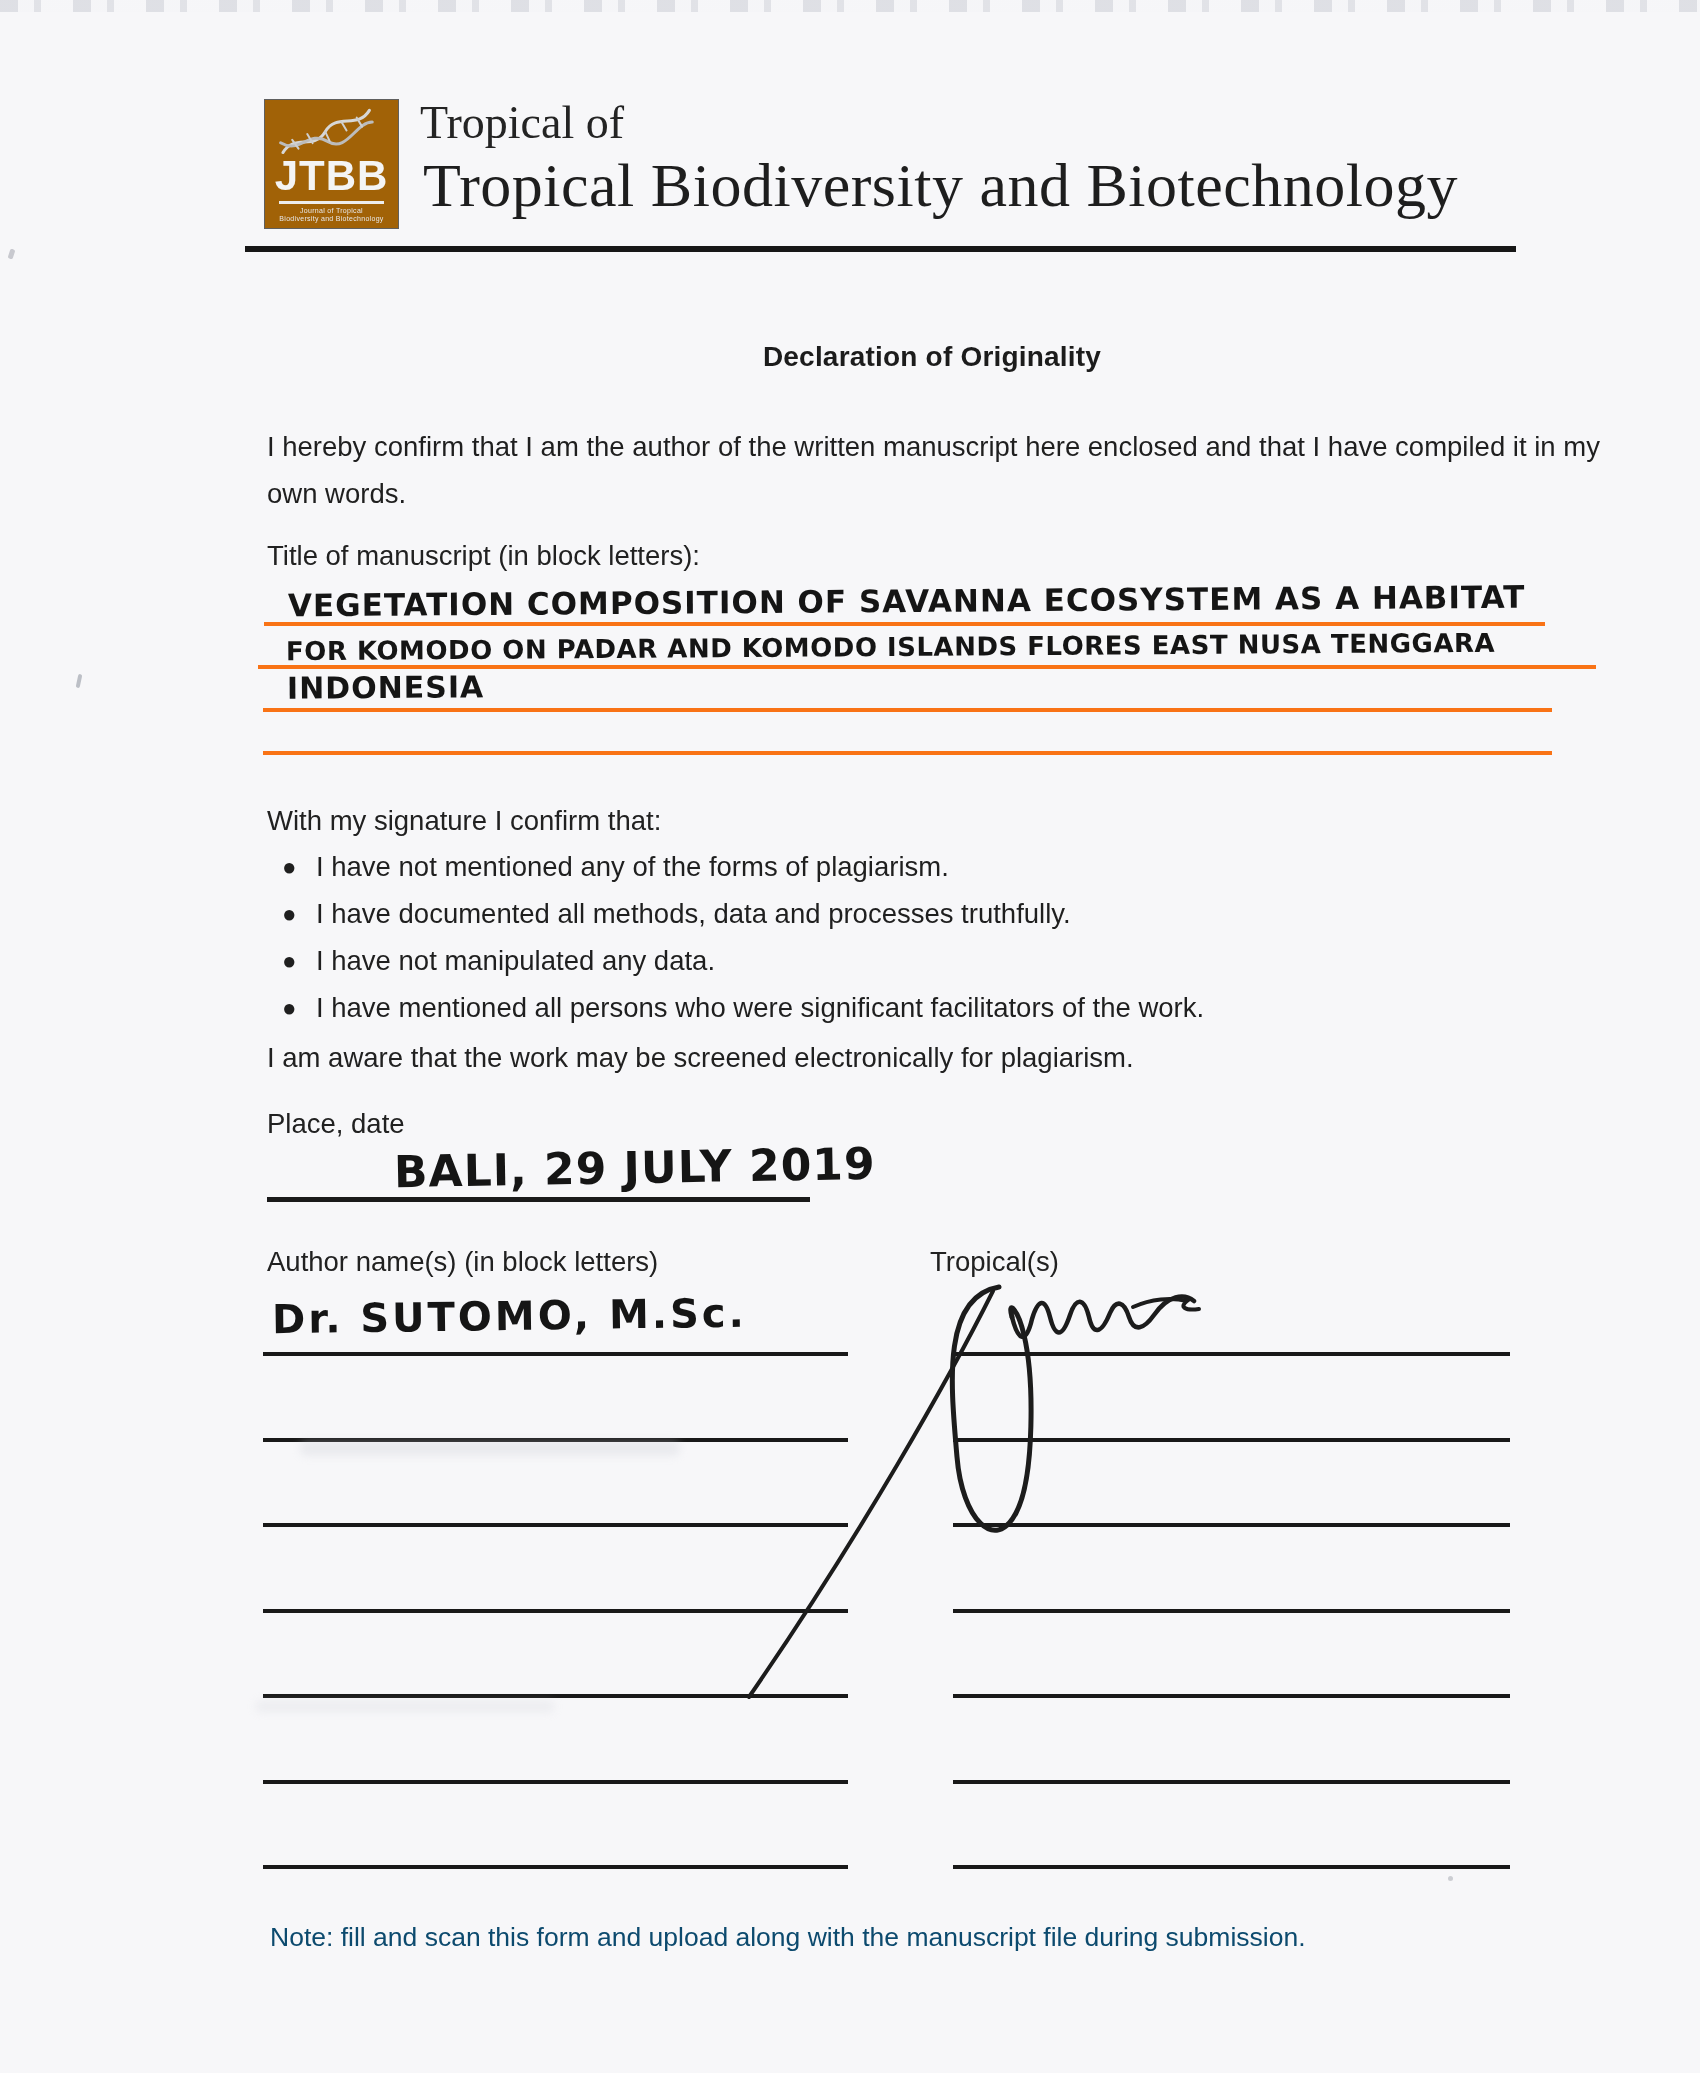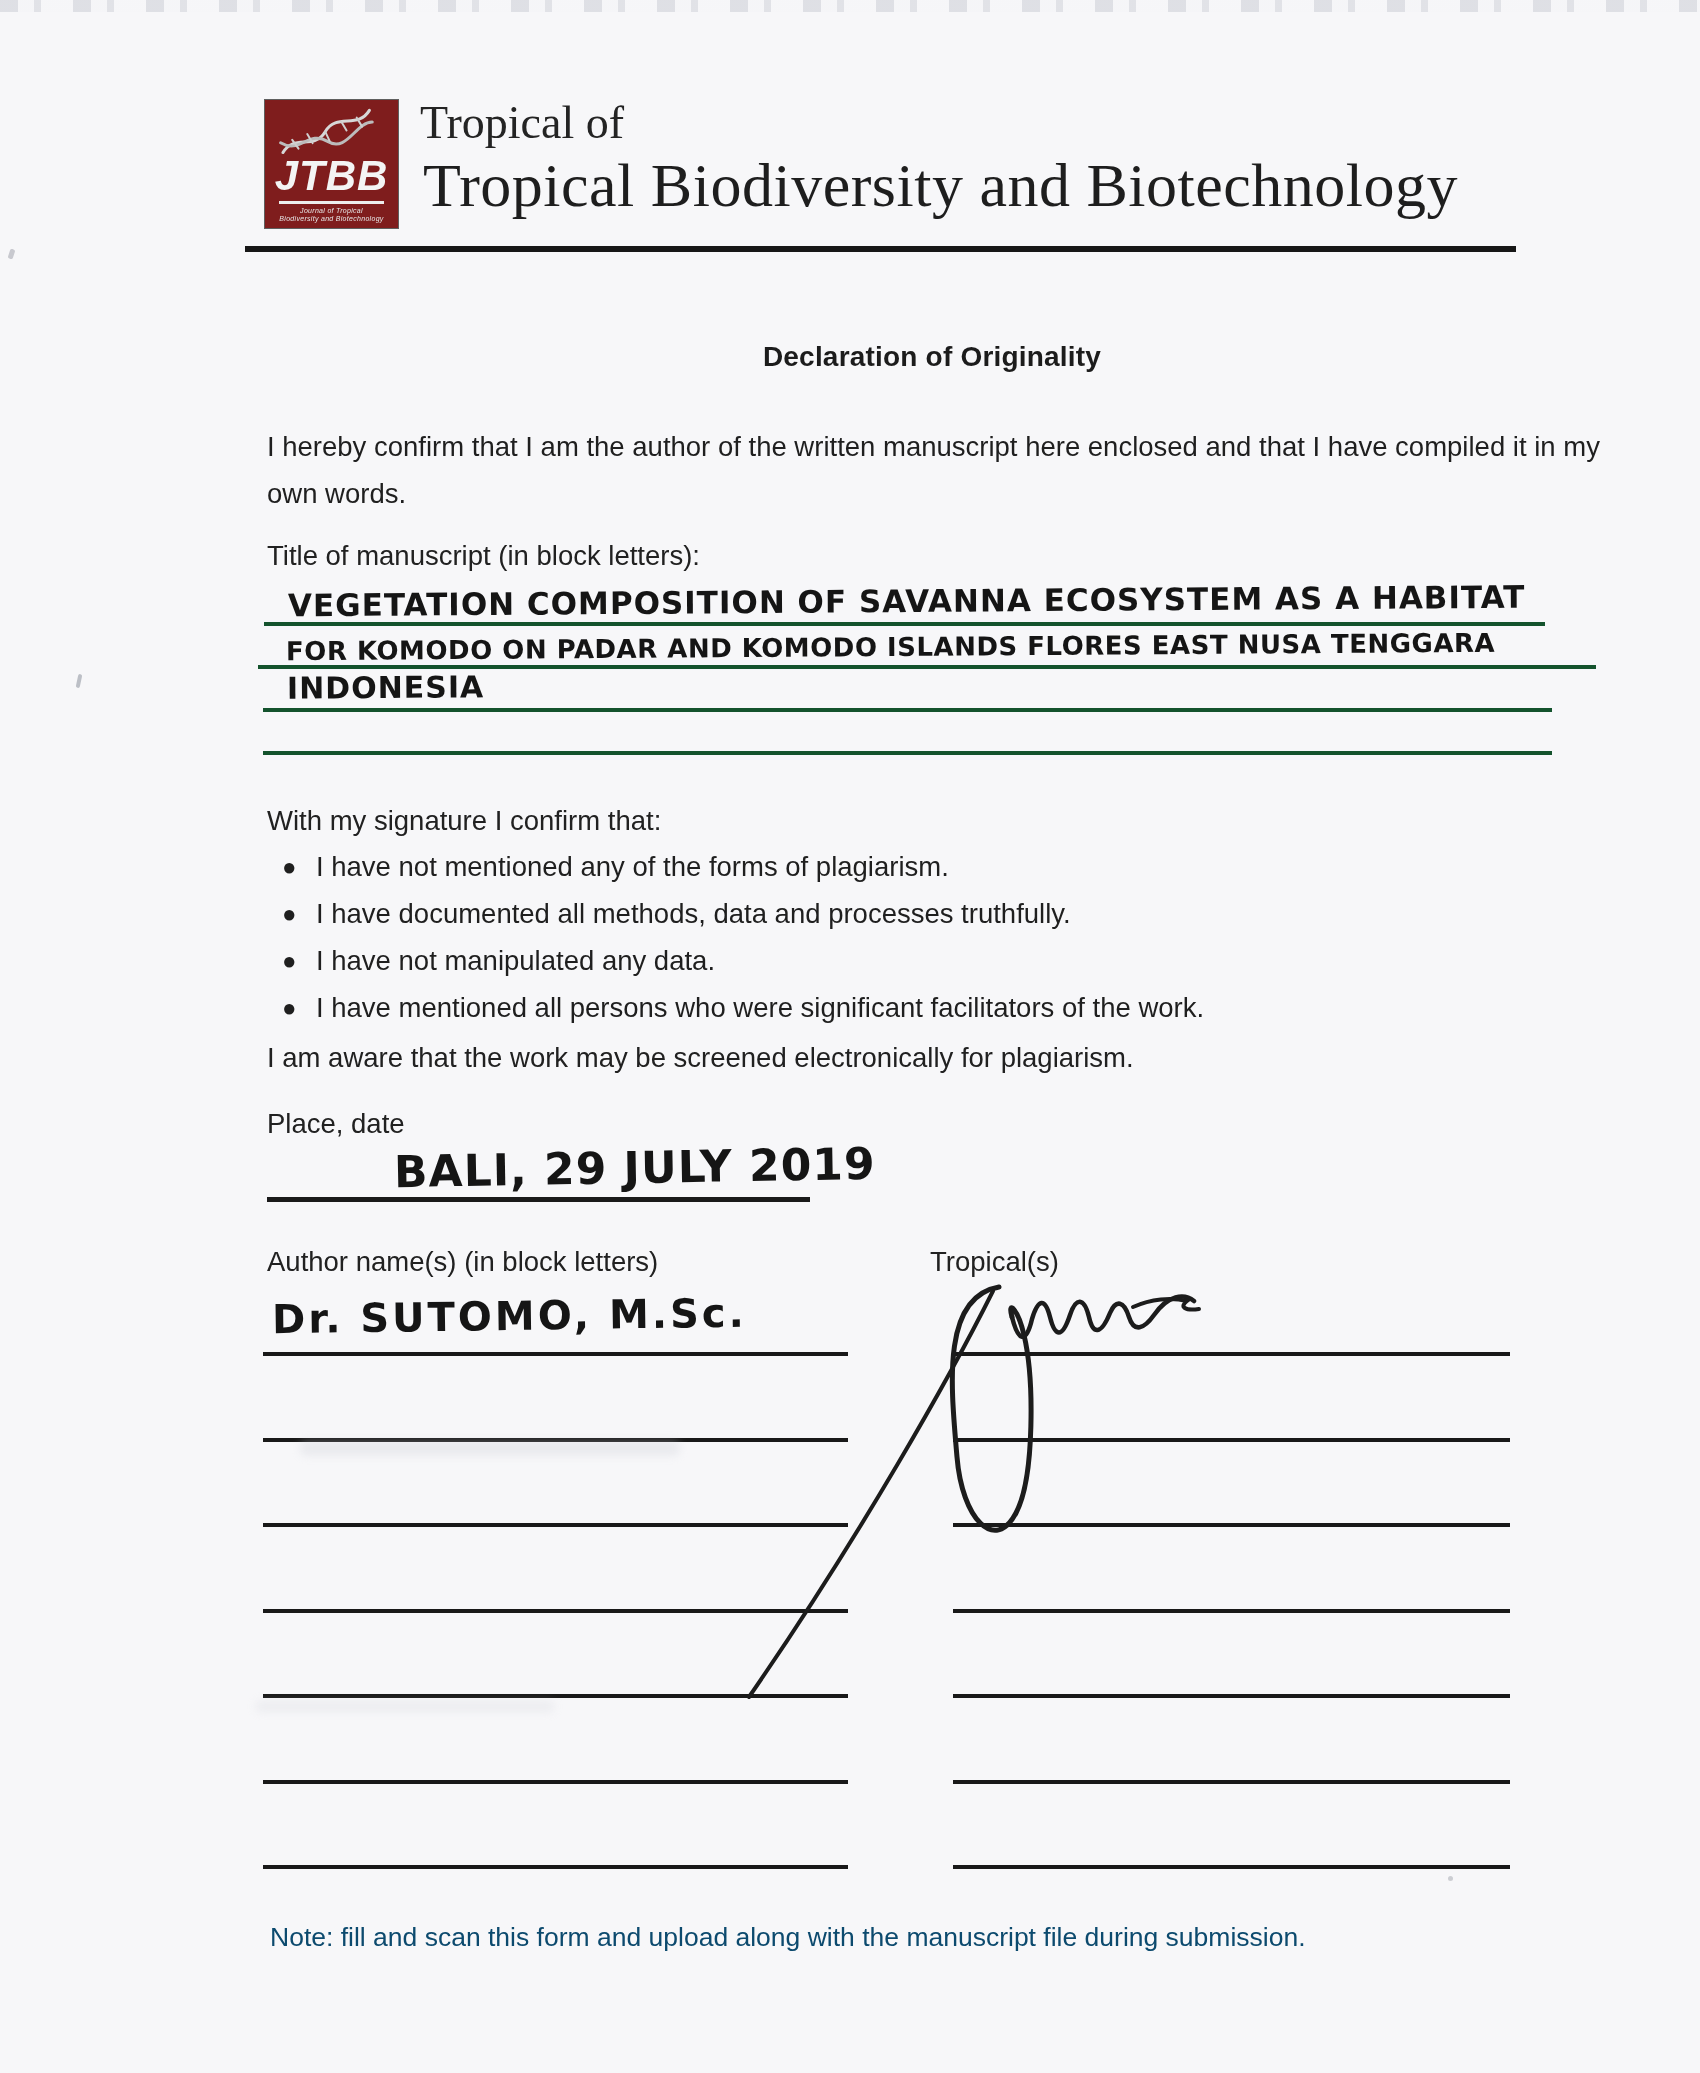--- a/index.html
+++ b/index.html
@@ -10,38 +10,38 @@
   
   .topband{
     position:absolute;left:0;top:0;width:100%;height:12px;opacity:.55;
     background:repeating-linear-gradient(90deg,
       rgba(148,153,168,.45) 0 18px, rgba(228,230,236,.18) 18px 34px,
       rgba(168,172,184,.5) 34px 41px, rgba(236,237,241,.14) 41px 73px);
   }
   .speck{position:absolute;background:#8d919c;border-radius:2px;}
 
   
-  .logo{position:absolute;left:265px;top:100px;width:133px;height:128px;background:#7f1d1d;box-shadow:0 0 0 1px #5f5f5f;font-style:italic;}
+  .logo{position:absolute;left:265px;top:100px;width:133px;height:128px;background:#a16207;box-shadow:0 0 0 1px #5f5f5f;}
   .logo svg.dna{position:absolute;left:8px;top:6px;}
   .logo-acronym{position:absolute;left:0;top:52px;width:100%;text-align:center;
     color:#f4f4f4;font-size:42px;font-weight:700;letter-spacing:1px;font-family:"Liberation Sans",sans-serif;}
   .logo-rule{position:absolute;left:14px;top:101px;width:105px;height:3px;background:#ededed;}
   .logo-tag{position:absolute;left:4px;top:107px;width:125px;text-align:center;color:#e8e8e8;
     font-size:7px;line-height:8px;letter-spacing:.3px;filter:blur(.4px);}
   .journal-prefix{position:absolute;left:420px;top:96px;font-family:"Liberation Serif",serif;font-size:46px;color:#242424;}
   .journal-name{position:absolute;left:423px;top:150px;font-family:"Liberation Serif",serif;font-size:62px;color:#1e1e1e;letter-spacing:.5px;white-space:nowrap;}
   .head-rule{position:absolute;left:245px;top:246px;width:1271px;height:6px;background:#171717;}
 
   
   .form-title{position:absolute;left:267px;top:341px;width:1330px;text-align:center;
     font-size:28px;font-weight:700;color:#1c1c1c;letter-spacing:.2px;}
   .intro{position:absolute;left:267px;top:423px;width:1338px;font-size:27.5px;line-height:47px;color:#1f1f1f;}
   .mt-label{position:absolute;left:267px;top:540px;font-size:27.5px;}
 
-  .tline{position:absolute;height:0;border-bottom:4px solid #14532d;}
+  .tline{position:absolute;height:0;border-bottom:4px solid #f97316;}
   .tline .hw{position:absolute;left:24px;bottom:3px;white-space:nowrap;}
   .tline1{left:264px;top:622px;width:1281px;}
   .tline2{left:258px;top:665px;width:1338px;}
   .tline3{left:263px;top:708px;width:1289px;}
   .tline4{left:263px;top:751px;width:1289px;}
 
   .hw{font-family:"DejaVu Sans",sans-serif;font-weight:700;color:#151515;
       transform:rotate(-.4deg);letter-spacing:1px;}
   .hw-t1{font-size:31px;}
   .hw-t2{font-size:26px;letter-spacing:.5px;}

